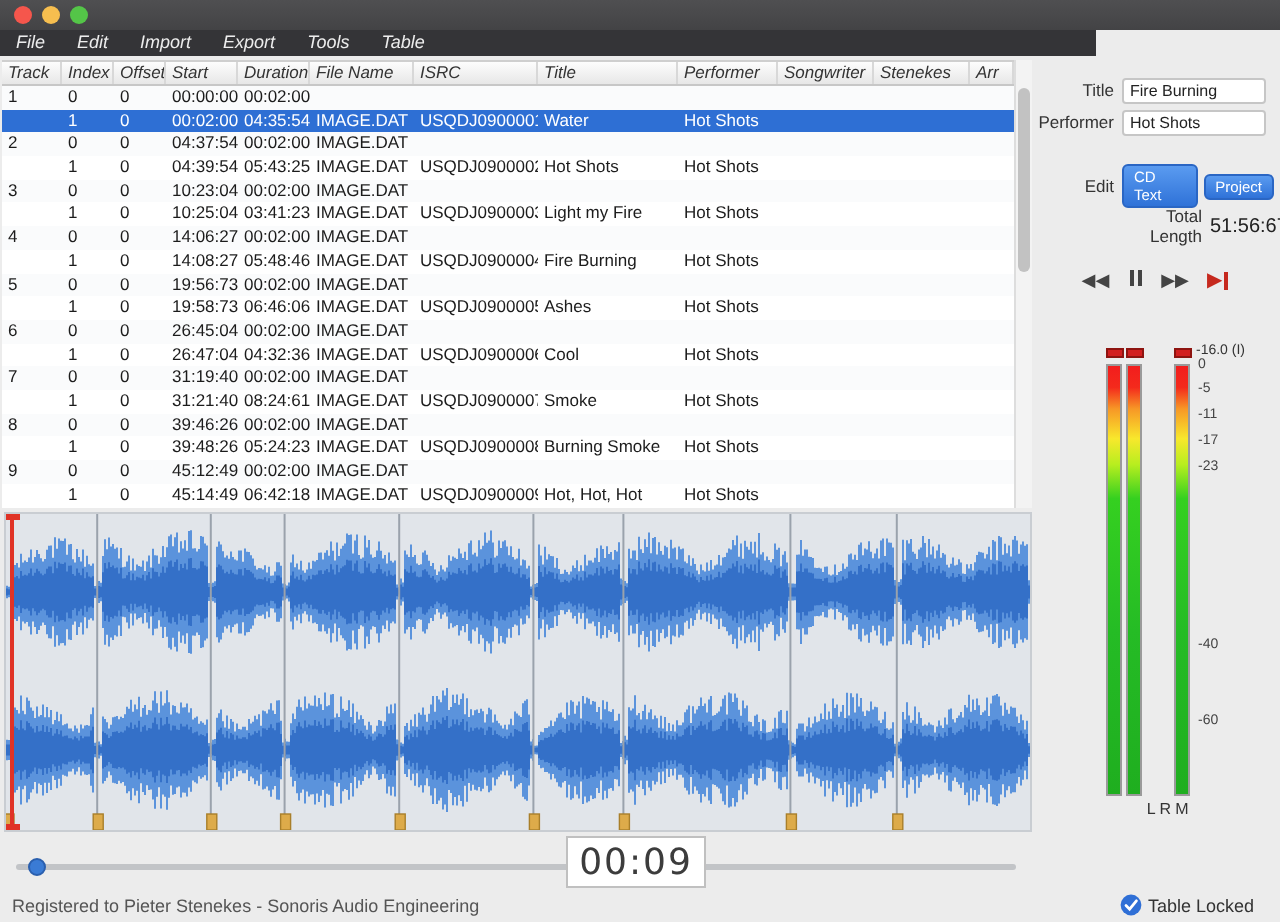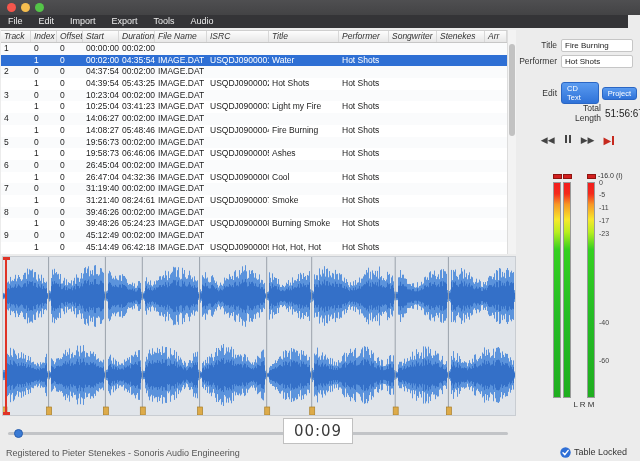--- a/index.html
+++ b/index.html
@@ -4,22 +4,22 @@
 <style>
   html,body{margin:0;padding:0;}
   body{width:640px;height:461px;overflow:hidden;position:relative;background:#ececec;
        font-family:"Liberation Sans",sans-serif;-webkit-font-smoothing:antialiased;}
   
   .titlebar{position:absolute;left:0;top:0;width:640px;height:15px;
             background:linear-gradient(#4f4f51,#434345);}
   .lights{position:absolute;left:7px;top:3px;display:flex;gap:5px;}
   .light{width:9px;height:9px;border-radius:50%;}
   .light.red{background:#f5564c;}   .light.yellow{background:#f6be4f;} .light.green{background:#54c548;}
-  .menubar{position:absolute;left:0;top:15px;width:628px;height:13px;background:#343437;
-           display:flex;align-items:center;}
+  .menubar{position:absolute;left:0;top:15px;width:548px;height:13px;background:#343437;
+           display:flex;align-items:center;font-style:italic;}
   .menu-item{color:#ededed;font-size:9px;padding:0 8px;line-height:13px;}
   
   .thead{position:absolute;left:1px;top:30px;width:506px;height:13px;display:flex;
          background:linear-gradient(#fdfdfd,#e7e7e7);border-top:1px solid #cfcfcf;border-bottom:1px solid #c7c7c7;box-sizing:border-box;font-style:italic;}
   .hcell{font-size:8.5px;color:#333;line-height:11px;border-right:1px solid #d8d8d8;}
   .tbody{position:absolute;left:1px;top:43px;width:506px;height:211px;background:#fff;overflow:hidden;}
   .trow{height:11.7px;display:flex;font-size:8.5px;color:#1c1c1c;line-height:11.7px;}
   .trow:nth-child(odd){background:#fafbfc;}
   .trow.selected{background:#2e6fd4;color:#fff;}
   .tcell,.hcell{box-sizing:border-box;padding-left:3px;overflow:hidden;white-space:nowrap;flex:none;}
@@ -30,21 +30,21 @@
   .vthumb{position:absolute;left:1px;top:14px;width:6px;height:92px;background:#c2c2c2;border-radius:3px;}
   
   .waveform{position:absolute;left:2px;top:256px;width:512px;height:158px;background:#e1e5ea;
             border:1px solid #c9cdd2;box-sizing:content-box;}
   
   .groove{position:absolute;left:8px;top:432px;width:500px;height:3px;background:#c2c4c7;border-radius:2px;}
   .thumb{position:absolute;left:14px;top:429px;width:9px;height:9px;border-radius:50%;
          background:#3a7bd5;border:1px solid #2a5fae;box-sizing:border-box;}
   .timebox{position:absolute;left:283px;top:418px;width:70px;height:26px;background:#fff;
            border:1px solid #c0c0c0;box-sizing:border-box;display:flex;align-items:center;justify-content:center;
-           font-family:"DejaVu Sans",sans-serif;font-size:15px;color:#3c3c3c;letter-spacing:1px;}
+           font-family:"DejaVu Sans",sans-serif;font-size:18px;color:#3c3c3c;letter-spacing:1px;}
   
   .panel{position:absolute;left:515px;top:28px;width:125px;height:417px;}
   .frow{position:absolute;left:0;width:125px;height:14px;display:flex;align-items:center;}
   .flabel{width:42px;text-align:right;font-size:8.5px;color:#333;margin-right:4px;flex:none;}
   .fval{width:72px;height:13px;background:#fff;border:1px solid #c6c6c6;border-radius:2px;
         font-size:8px;color:#222;line-height:12px;padding:0 3px;box-sizing:border-box;
         overflow:hidden;white-space:nowrap;}
   .btn{font-size:7.5px;color:#fff;background:linear-gradient(#5a9bf0,#2f72d8);
        border:1px solid #2a66c4;border-radius:3px;padding:1px 5px;margin-right:3px;line-height:9px;}
   .tlval{font-size:10px;color:#222;text-align:right;}
@@ -57,40 +57,40 @@
   .clipled{position:absolute;top:146px;width:9px;height:5px;background:#d21f1f;border:1px solid #8e1410;box-sizing:border-box;}
   .readout{position:absolute;left:83px;top:144px;font-size:7px;color:#333;}
   .meterbar{position:absolute;top:154px;width:8px;height:216px;border:1px solid #9a9a9a;box-sizing:border-box;
     background:linear-gradient(to bottom,#f21d1d 0%,#f42a1c 5%,#f79726 10%,#f8e82c 17%,#b8ee1f 23%,#35d020 31%,#25bc25 62%,#1fae1f 100%);}
   .mlabel{position:absolute;top:372px;font-size:8px;color:#333;text-align:center;}
   .scale{position:absolute;left:84px;top:154px;width:30px;height:216px;}
   .tick{position:absolute;left:0;font-size:7px;color:#444;}
   
   .statusbar{position:absolute;left:0;bottom:0;width:640px;height:16px;margin-top:36px;}
   .regtext{position:absolute;left:6px;top:3px;font-size:9px;color:#555;}
-  .locked{position:absolute;right:13px;top:2px;display:flex;align-items:flex-start;gap:3px;}
+  .locked{position:absolute;right:13px;top:2px;display:flex;align-items:center;gap:3px;}
   .locked span{font-size:9px;color:#333;}
 </style>
 </head>
 <body>
 
 <div class="titlebar">
   <div class="lights">
     <div class="light red"></div>
     <div class="light yellow"></div>
     <div class="light green"></div>
   </div>
 </div>
 <div class="menubar">
     <span class="menu-item">File</span>
     <span class="menu-item">Edit</span>
     <span class="menu-item">Import</span>
     <span class="menu-item">Export</span>
     <span class="menu-item">Tools</span>
-    <span class="menu-item">Audio</span>
+    <span class="menu-item">Table</span>
   </div>
 
 <div class="thead">
     <div class="hcell c0">Track</div>
     <div class="hcell c1">Index</div>
     <div class="hcell c2">Offset</div>
     <div class="hcell c3">Start</div>
     <div class="hcell c4">Duration</div>
     <div class="hcell c5">File Name</div>
     <div class="hcell c6">ISRC</div>

